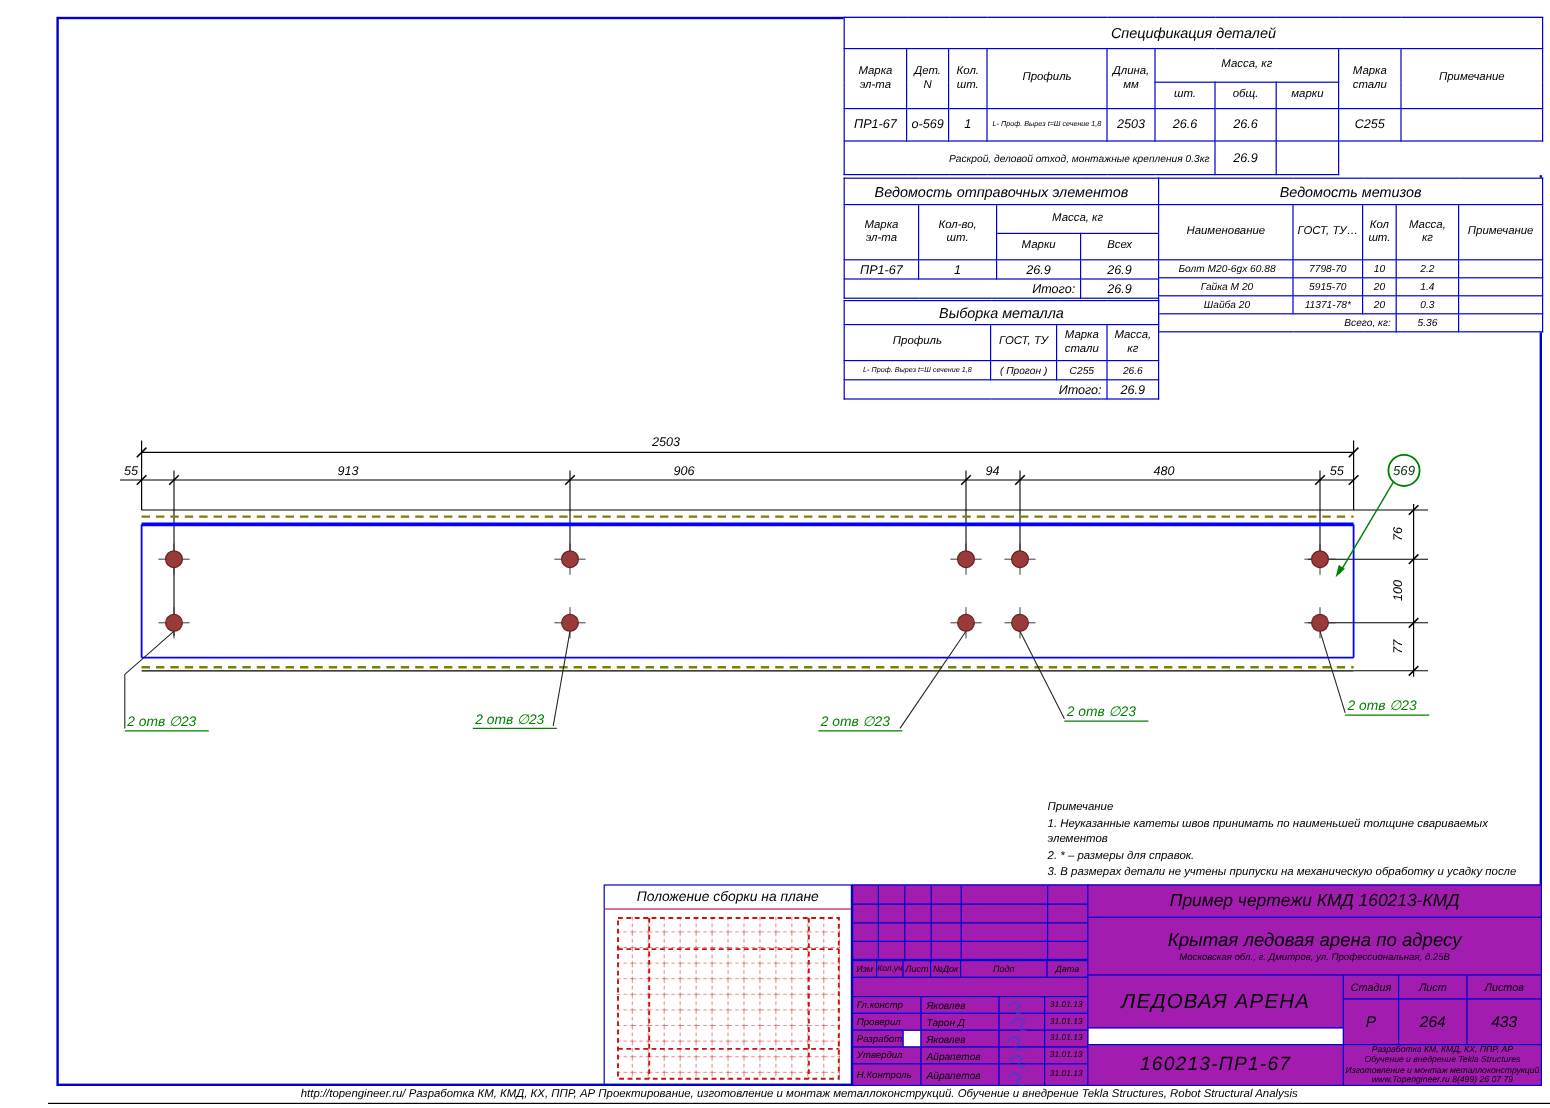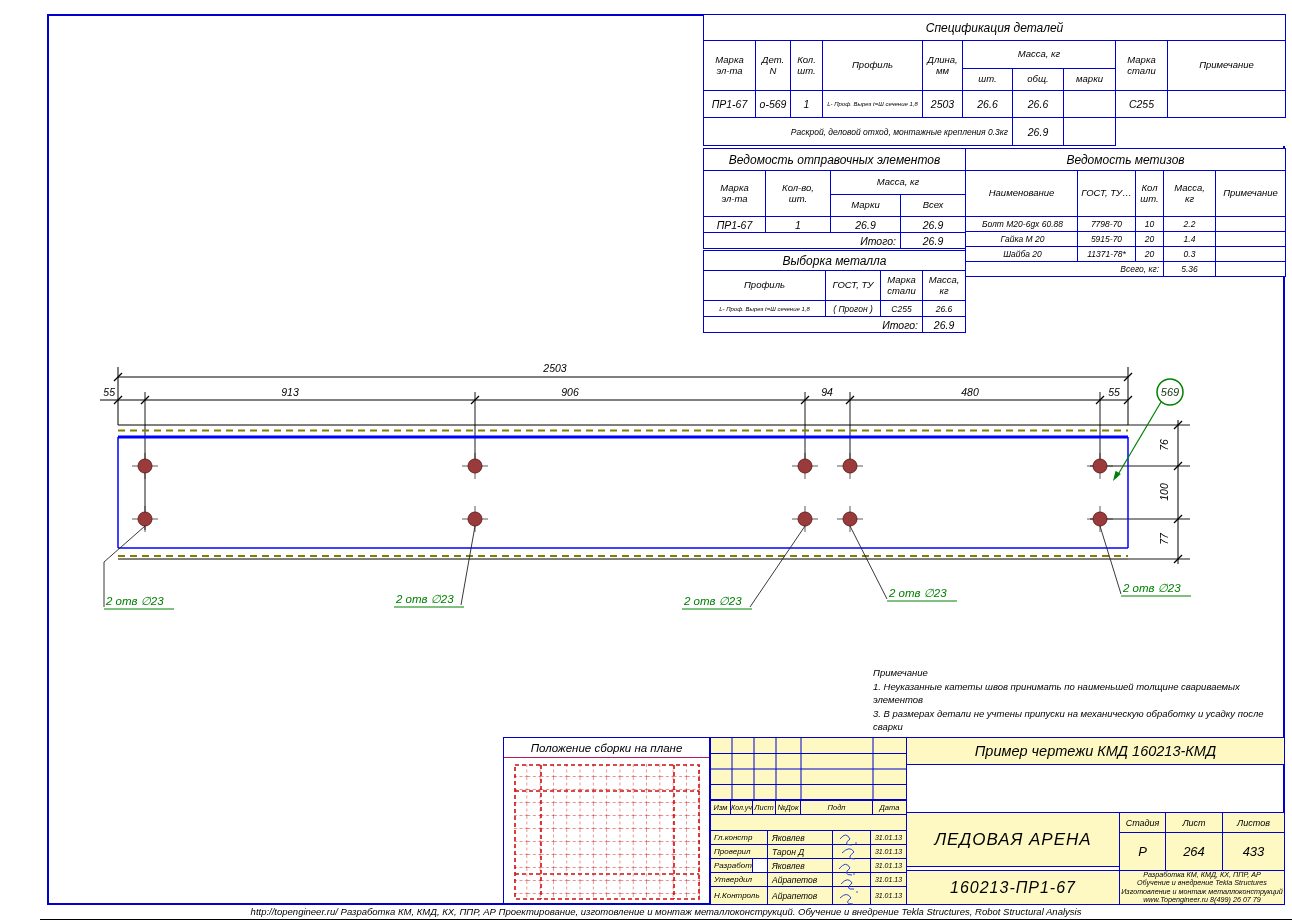--- a/index.html
+++ b/index.html
@@ -12,21 +12,21 @@
   td.ttl{font-size:12px}
   td.hh{font-size:9.5px;line-height:10.5px}
   td.cell{font-size:10.5px}
   td.small{font-size:6px}
   td.left{text-align:center;padding-left:3px}
   td.right{text-align:right;padding-right:4px}
   td.noborder{border:none;background:transparent}
   .pre{white-space:pre-line}
   td.rsmall{font-size:8.5px}
   
-  .tb-cell{position:absolute;border:1px solid #0000d0;display:flex;align-items:center;justify-content:center;font-style:italic;overflow:hidden;background:#fef9c3;color:#000}
+  .tb-cell{position:absolute;border:1px solid #0000d0;display:flex;align-items:center;justify-content:center;font-style:italic;overflow:hidden;background:#a21caf;color:#000}
   .tb-col{flex-direction:column}
   
   .frame{border:2px solid #0000d0}
   .notes{font-style:italic;font-size:9.5px;line-height:13.5px;color:#000}
   .footerline{background:#000}
 </style>
 </head>
 <body>
 
 <div class="abs frame" style="left:47px;top:14px;width:1238px;height:891px"></div>
@@ -329,20 +329,21 @@
       <line x1="642" y1="259" x2="712" y2="259"></line>
       <line x1="847" y1="251" x2="917" y2="251"></line>
       <line x1="1081" y1="246" x2="1151" y2="246"></line>
     </g>
   </g>
 </svg>
 
 <div class="abs notes" style="left:873px;top:666px;width:410px">
   <div>Примечание</div>
   <div>1. Неуказанные катеты швов принимать по наименьшей толщине свариваемых элементов</div>
+  <div>2.  * – размеры для справок.</div>
   <div>3. В размерах детали не учтены припуски на механическую обработку и усадку после сварки</div>
   <div>4. Контроль швов по СП53-101-98</div>
 </div>
 
 <div class="abs" style="left:503px;top:737px;width:207px;height:168px;border:1px solid #0000d0">
   <div style="height:20px;border-bottom:1px solid #be185d;font-style:italic;font-size:11.5px;display:flex;align-items:center;justify-content:center">Положение сборки на плане</div>
   <svg style="position:absolute;left:10px;top:26px" width="186" height="136" viewBox="0 0 186 136">
     <defs>
       <pattern id="gp" width="13.3" height="13" patternUnits="userSpaceOnUse">
         <path d="M13.3,0 L13.3,13 M0,13 L13.3,13" stroke="#cc1111" stroke-width="0.9" stroke-dasharray="3 2.5" fill="none"></path>
@@ -402,21 +403,25 @@
   <div class="tb-cell" style="left:57px;top:135px;width:66px;height:15px;font-size:8.5px;justify-content:flex-start;padding-left:4px">Айрапетов</div>
   <div class="tb-cell" style="left:122px;top:135px;width:39px;height:15px"></div>
   <div class="tb-cell" style="left:160px;top:135px;width:37px;height:15px;font-size:7px">31.01.13</div>
 
   <div class="tb-cell" style="left:0;top:149px;width:58px;height:19px;font-size:8px;justify-content:flex-start;padding-left:3px">Н.Контроль</div>
   <div class="tb-cell" style="left:57px;top:149px;width:66px;height:19px;font-size:8.5px;justify-content:flex-start;padding-left:4px">Айрапетов</div>
   <div class="tb-cell" style="left:122px;top:149px;width:39px;height:19px"></div>
   <div class="tb-cell" style="left:160px;top:149px;width:37px;height:19px;font-size:7px">31.01.13</div>
 
   <div class="tb-cell" style="left:196px;top:0;width:379px;height:28px;font-size:14.5px">Пример чертежи КМД  160213-КМД</div>
-  <div class="tb-cell" style="left:196px;top:75px;width:214px;height:55px;font-size:17px;letter-spacing:1px">ЛЕДОВАЯ АРЕНА</div>
+  <div class="tb-cell tb-col" style="left:196px;top:27px;width:379px;height:49px">
+    <div style="font-size:15.5px">Крытая ледовая арена по адресу</div>
+    <div style="font-size:8px">Московская обл., г. Дмитров, ул. Профессиональная, д.25В</div>
+  </div>
+  <div class="tb-cell" style="left:196px;top:75px;width:214px;height:45px;font-size:17px;letter-spacing:1px">ЛЕДОВАЯ АРЕНА</div>
   <div class="tb-cell" style="left:409px;top:75px;width:47px;height:21px;font-size:9px">Стадия</div>
   <div class="tb-cell" style="left:455px;top:75px;width:58px;height:21px;font-size:9px">Лист</div>
   <div class="tb-cell" style="left:512px;top:75px;width:63px;height:21px;font-size:9px">Листов</div>
   <div class="tb-cell" style="left:409px;top:95px;width:47px;height:39px;font-size:13px">Р</div>
   <div class="tb-cell" style="left:455px;top:95px;width:58px;height:39px;font-size:13px">264</div>
   <div class="tb-cell" style="left:512px;top:95px;width:63px;height:39px;font-size:13px">433</div>
   <div class="tb-cell" style="left:196px;top:133px;width:214px;height:35px;font-size:16px;letter-spacing:1px">160213-ПР1-67</div>
   <div class="tb-cell tb-col" style="left:409px;top:133px;width:166px;height:35px">
     <div style="font-size:7.2px;line-height:8.4px">Разработка КМ, КМД, КХ, ППР, АР</div>
     <div style="font-size:7.2px;line-height:8.4px">Обучение и внедрение Tekla Structures</div>

